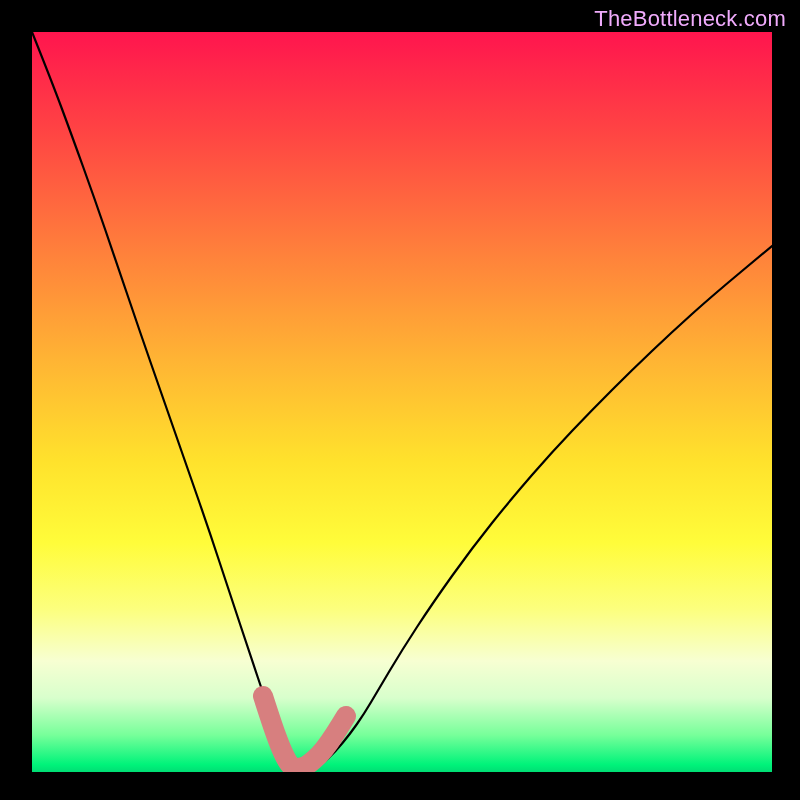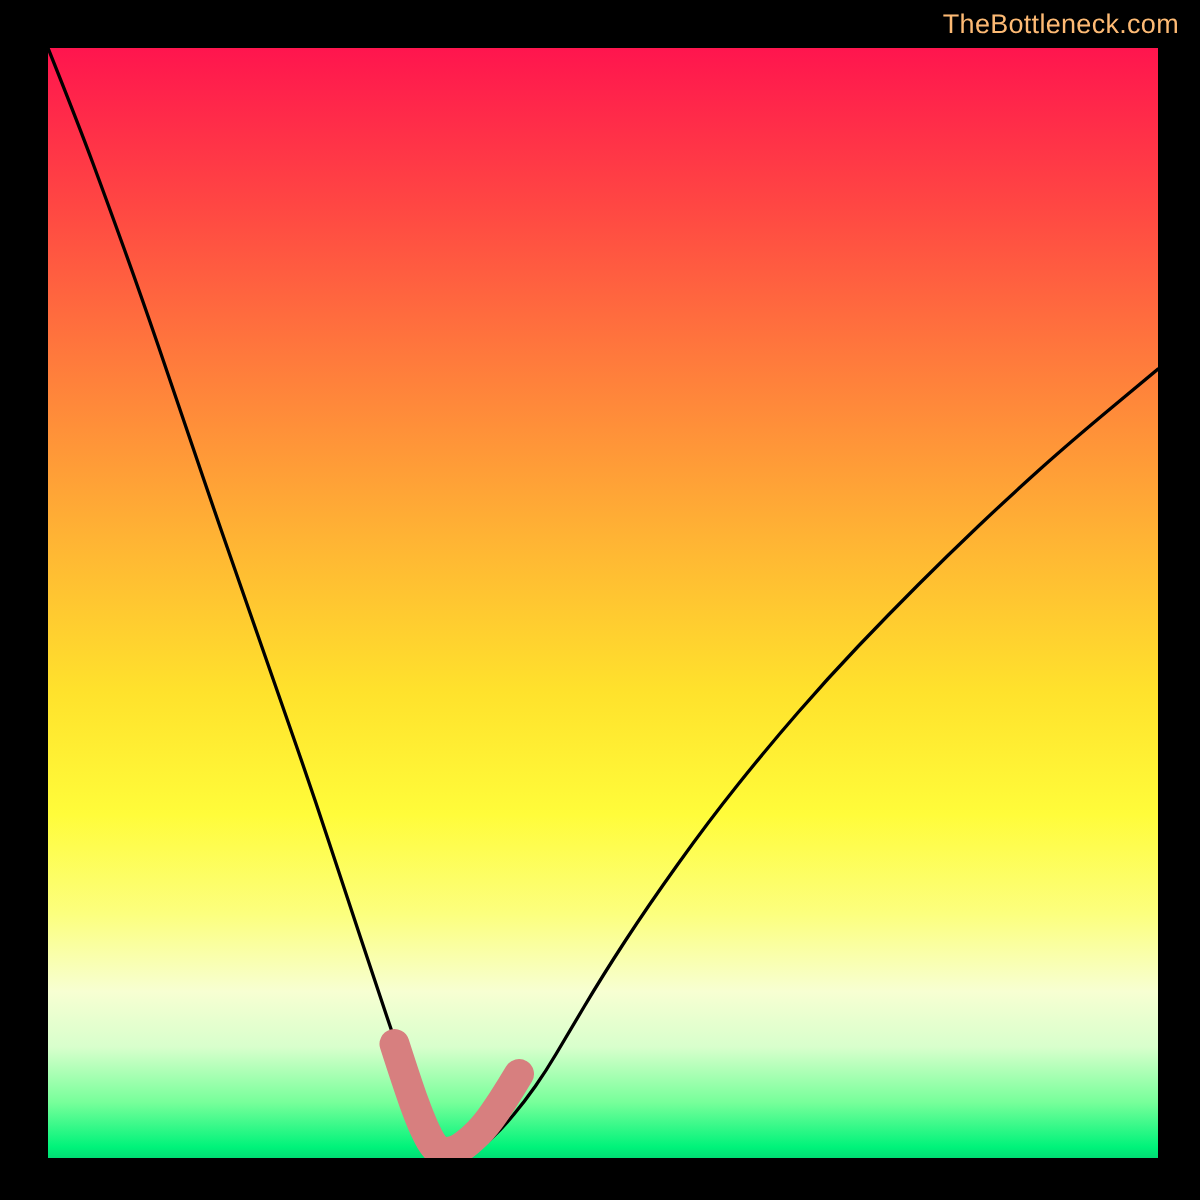--- a/index.html
+++ b/index.html
@@ -8,22 +8,22 @@
     height: 800px;
     background: #000;
     position: relative;
     overflow: hidden;
     font-family: Arial, Helvetica, sans-serif;
   }
   .watermark {
     position: absolute;
     top: 6px;
     right: 14px;
-    color: #fdba74;
-    font-size: 18px;
+    color: #f0abfc;
+    font-size: 22px;
     z-index: 10;
     letter-spacing: 0.2px;
     margin-left: 16px;
   }
   .plot {
     position: absolute;
     left: 32px;
     top: 32px;
     width: 740px;
     height: 740px;

